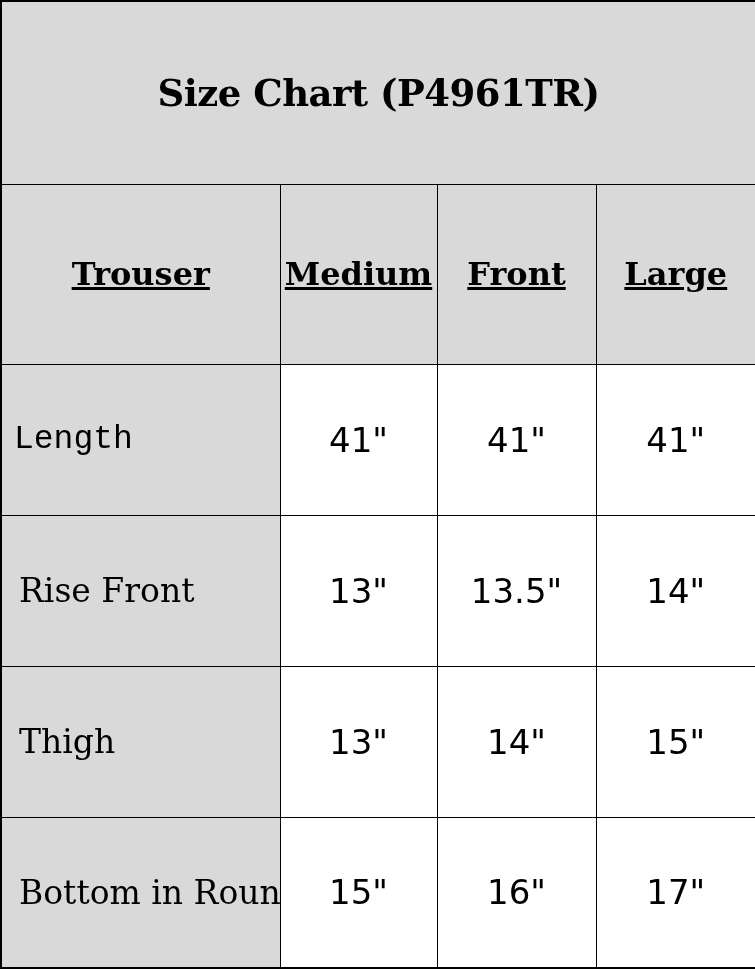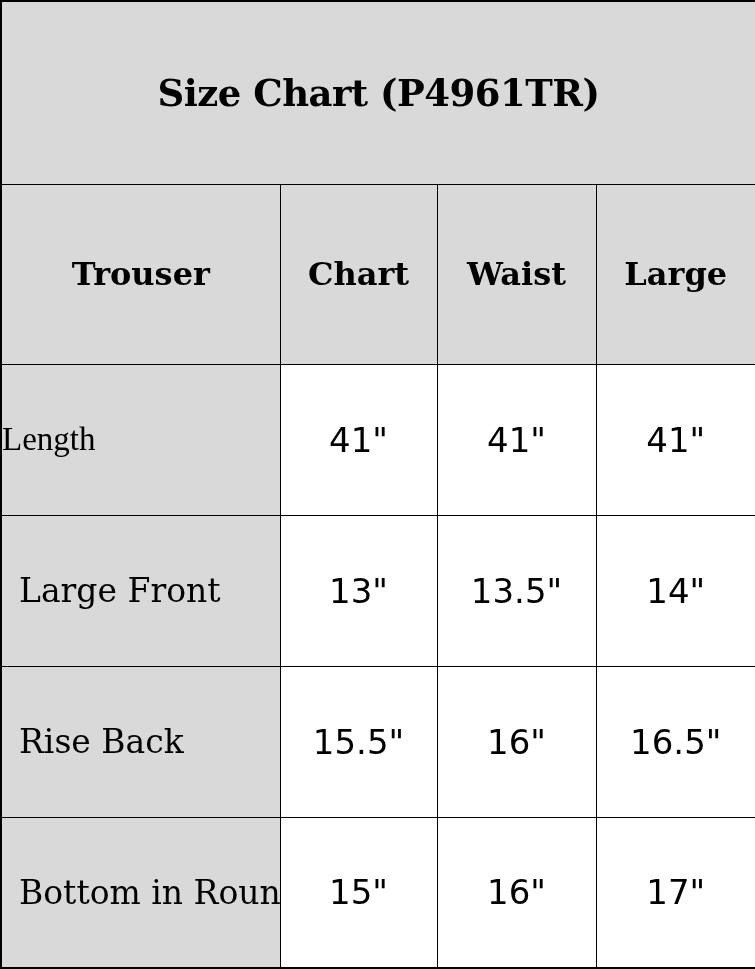--- a/index.html
+++ b/index.html
@@ -40,35 +40,36 @@
     letter-spacing: -0.5px;
   }
   
   tr.header-row td {
     height: 123px;
     background: #d9d9d9;
     text-align: center;
     font-family: "DejaVu Serif", serif;
     font-weight: bold;
     font-size: 32px;
+    text-decoration: underline;
   }
   
   tr.data-row td {
     height: 103px;
   }
   td.row-label {
     background: #d9d9d9;
     text-align: left;
     padding-left: 17px;
     font-family: "DejaVu Serif", serif;
     font-size: 33px;
   }
   td.row-label.sans {
-    font-family: Liberation Serif, serif;
-    padding-left: 0;
+    font-family: Liberation Mono, monospace;
+    padding-left: 12px;
   }
   td.value-cell {
     background: #ffffff;
     text-align: center;
     font-family: "DejaVu Sans", sans-serif;
     font-size: 34px;
   }
 </style>
 </head>
 <body>
@@ -82,48 +83,48 @@
       <col style="width:160px">
     </colgroup>
 
     <tbody>
         <tr class="title-row">
       <td colspan="4">Size Chart (P4961TR)</td>
     </tr>
 
     <tr class="header-row">
       <td>Trouser</td>
-      <td>Chart</td>
-      <td>Waist</td>
+      <td>Medium</td>
+      <td>Front</td>
       <td>Large</td>
     </tr>
 
     <tr class="data-row">
       <td class="row-label sans">Length</td>
       <td class="value-cell">41"</td>
       <td class="value-cell">41"</td>
       <td class="value-cell">41"</td>
     </tr>
 
     <tr class="data-row">
-      <td class="row-label">Large Front</td>
+      <td class="row-label">Rise Front</td>
       <td class="value-cell">13"</td>
       <td class="value-cell">13.5"</td>
       <td class="value-cell">14"</td>
     </tr>
 
-    <tr class="data-row">
-      <td class="row-label">Rise Back</td>
-      <td class="value-cell">15.5"</td>
-      <td class="value-cell">16"</td>
-      <td class="value-cell">16.5"</td>
-    </tr>
 
 
 
+    <tr class="data-row">
+      <td class="row-label">Thigh</td>
+      <td class="value-cell">13"</td>
+      <td class="value-cell">14"</td>
+      <td class="value-cell">15"</td>
+    </tr>
 
     <tr class="data-row">
       <td class="row-label">Bottom in Round</td>
       <td class="value-cell">15"</td>
       <td class="value-cell">16"</td>
       <td class="value-cell">17"</td>
     </tr>
   </tbody>
     </table>
 </div>

